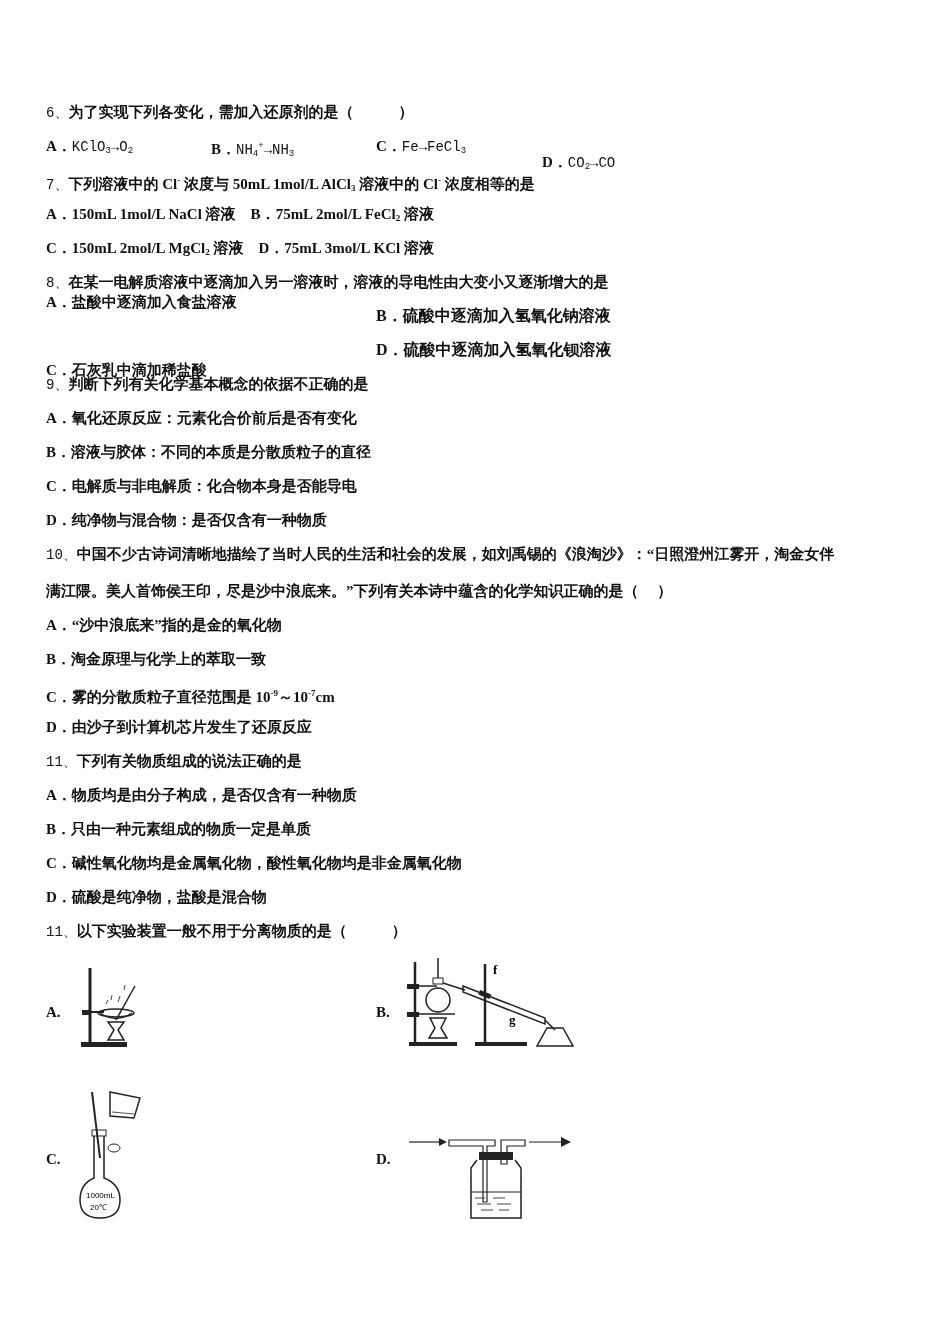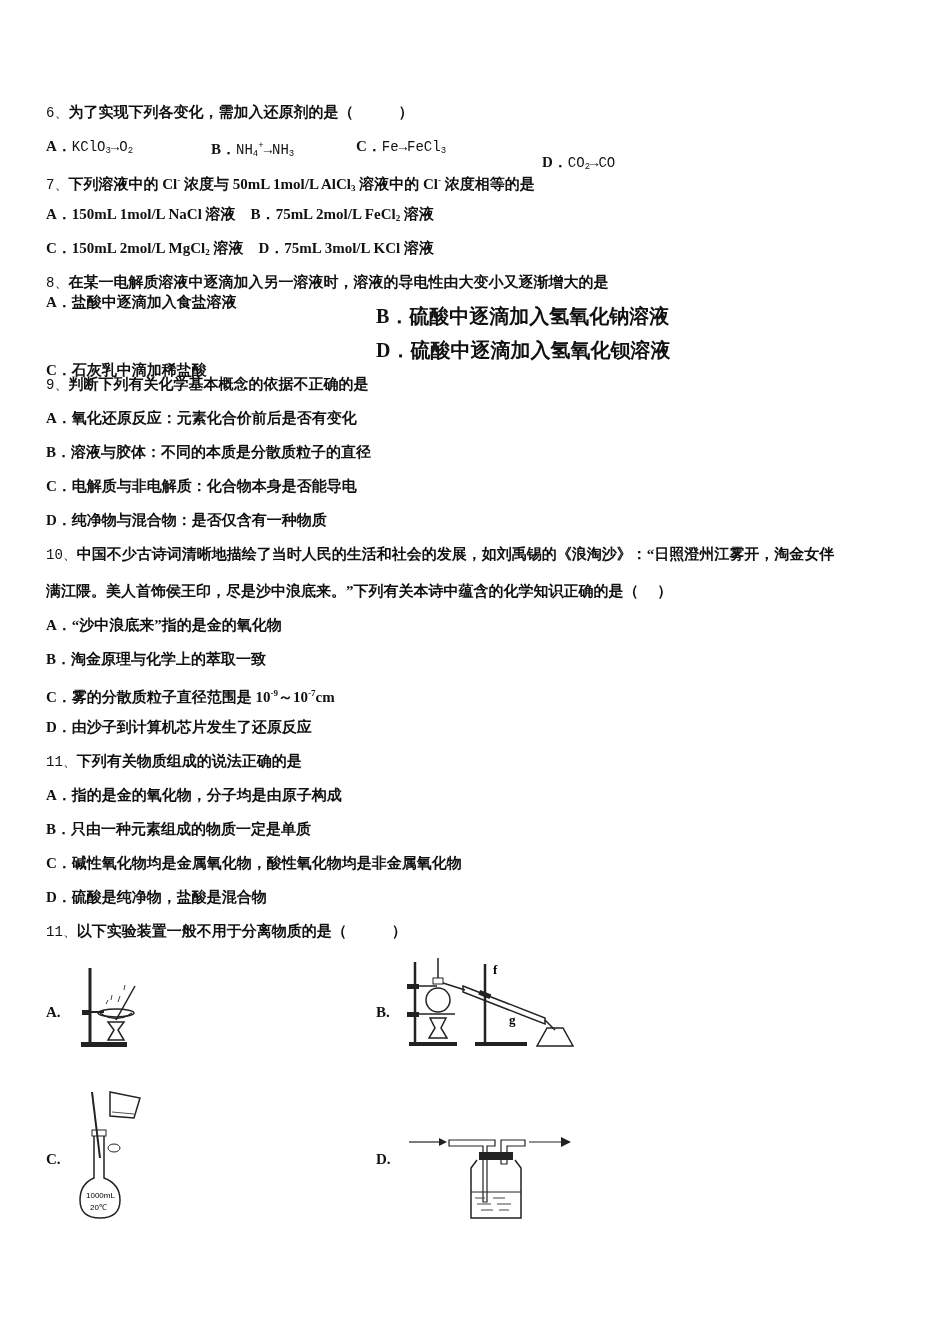--- a/index.html
+++ b/index.html
@@ -12,38 +12,38 @@
     position: absolute; left: 46px; white-space: nowrap;
     font-size: 15px; line-height: 20px;
   }
   .qnum { font-family: "Liberation Mono", "DejaVu Sans Mono", monospace; font-weight: normal; font-size: 14px; }
   .stem { font-weight: bold; }
   .opt-letter { font-weight: bold; }
   .opt-text { font-weight: bold; }
   .mono { font-family: "Liberation Mono", "DejaVu Sans Mono", monospace; font-weight: normal; font-size: 14px; }
   sub { font-size: 9px; vertical-align: -2px; }
   sup { font-size: 9px; vertical-align: 6px; }
-  .col2 { position: absolute; left: 376px; white-space: nowrap; font-size: 20px; line-height: 20px; }
+  .col2 { position: absolute; left: 376px; white-space: nowrap; font-size: 16px; line-height: 20px; }
   .fig { position: absolute; }
   .fig-label { position: absolute; font-weight: bold; font-size: 15px; }
   svg { display: block; }
 </style>
 </head>
 <body>
 
 <div class="line" style="top:102px">
   <span class="qnum">6、</span><span class="stem">为了实现下列各变化，需加入还原剂的是（　　　）</span>
 </div>
 <div class="line" style="top:136px; left:46px">
   <span class="opt-letter">A．</span><span class="mono"><span>KClO</span><sub>3</sub><span>→O</span><sub>2</sub></span>
 </div>
 <div class="line" style="top:136px; left:211px">
   <span class="opt-letter">B．</span><span class="mono"><span>NH</span><sub>4</sub><sup>+</sup><span>→NH</span><sub>3</sub></span>
 </div>
-<div class="line" style="top:136px; left:356px">
+<div class="line" style="top:136px; left:376px">
   <span class="opt-letter">C．</span><span class="mono"><span>Fe→FeCl</span><sub>3</sub></span>
 </div>
 <div class="line" style="top:152px; left:542px">
   <span class="opt-letter">D．</span><span class="mono"><span>CO</span><sub>2</sub><span>→CO</span></span>
 </div>
 
 <div class="line" style="top:170px">
   <span class="qnum">7、</span><span class="stem"><span>下列溶液中的 Cl</span><sup>-</sup><span> 浓度与 50mL 1mol/L AlCl</span><sub>3</sub><span> 溶液中的 Cl</span><sup>-</sup><span> 浓度相等的是</span></span>
 </div>
 <div class="line" style="top:204px">
@@ -76,21 +76,21 @@
   <span class="stem">满江隈。美人首饰侯王印，尽是沙中浪底来。”下列有关本诗中蕴含的化学知识正确的是（　 ）</span>
 </div>
 <div class="line" style="top:615px"><span class="opt-letter">A．</span><span class="opt-text">“沙中浪底来”指的是金的氧化物</span></div>
 <div class="line" style="top:649px"><span class="opt-letter">B．</span><span class="opt-text">淘金原理与化学上的萃取一致</span></div>
 <div class="line" style="top:683px"><span class="opt-letter">C．</span><span class="opt-text"><span>雾的分散质粒子直径范围是 10</span><sup>-9</sup><span>～10</span><sup>-7</sup><span>cm</span></span></div>
 <div class="line" style="top:717px"><span class="opt-letter">D．</span><span class="opt-text">由沙子到计算机芯片发生了还原反应</span></div>
 
 <div class="line" style="top:751px">
   <span class="qnum">11、</span><span class="stem">下列有关物质组成的说法正确的是</span>
 </div>
-<div class="line" style="top:785px"><span class="opt-letter">A．</span><span class="opt-text">指的是金的氧化物，分子均是由原子构成</span></div>
+<div class="line" style="top:785px"><span class="opt-letter">A．</span><span class="opt-text">物质均是由分子构成，是否仅含有一种物质</span></div>
 <div class="line" style="top:819px"><span class="opt-letter">B．</span><span class="opt-text">只由一种元素组成的物质一定是单质</span></div>
 <div class="line" style="top:853px"><span class="opt-letter">C．</span><span class="opt-text">碱性氧化物均是金属氧化物，酸性氧化物均是非金属氧化物</span></div>
 <div class="line" style="top:887px"><span class="opt-letter">D．</span><span class="opt-text">硫酸是纯净物，盐酸是混合物</span></div>
 
 <div class="line" style="top:921px">
   <span class="qnum">11、</span><span class="stem">以下实验装置一般不用于分离物质的是（　　　）</span>
 </div>
 
 <div class="fig-label" style="left:46px; top:1004px">A.</div>
 <div class="fig" style="left:78px; top:960px">

